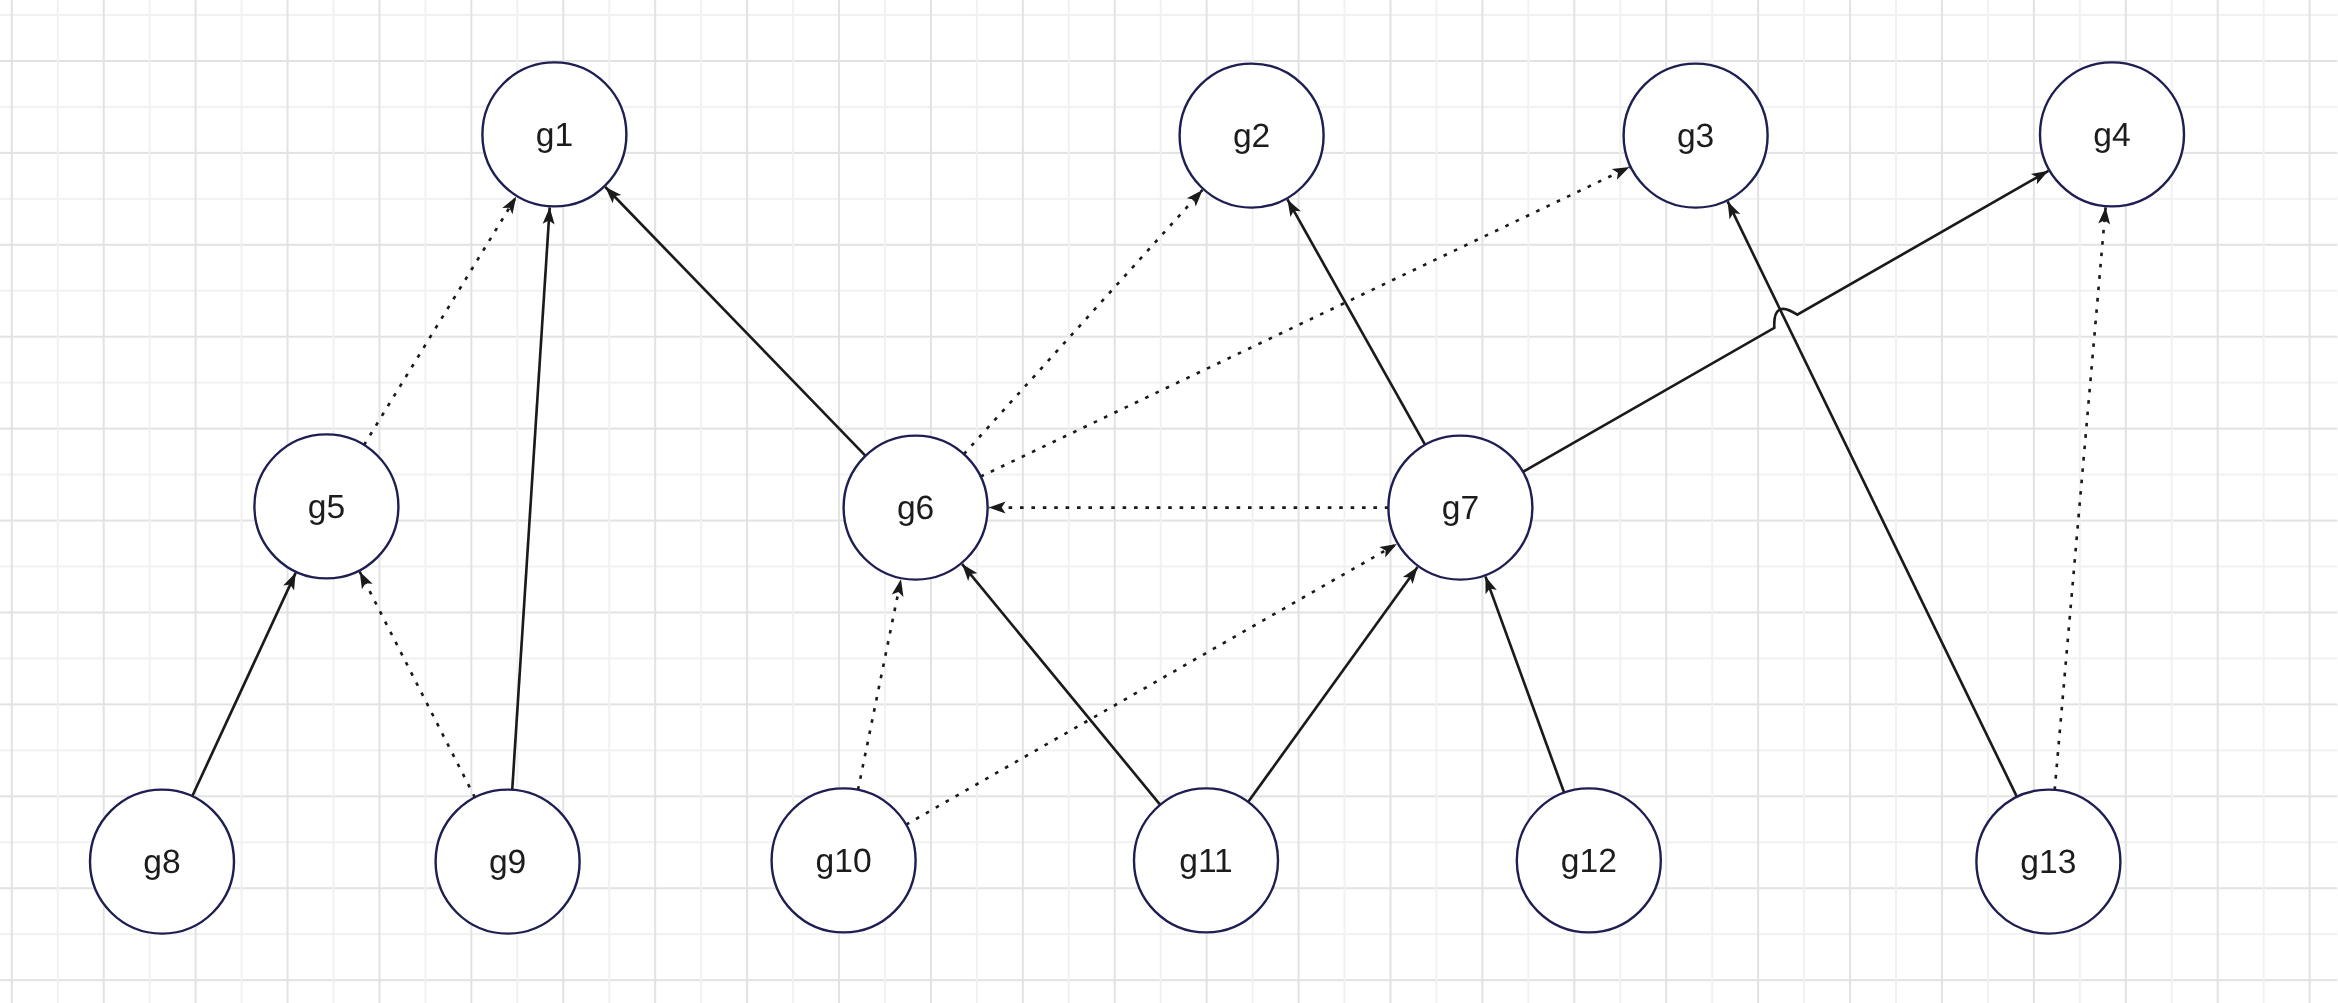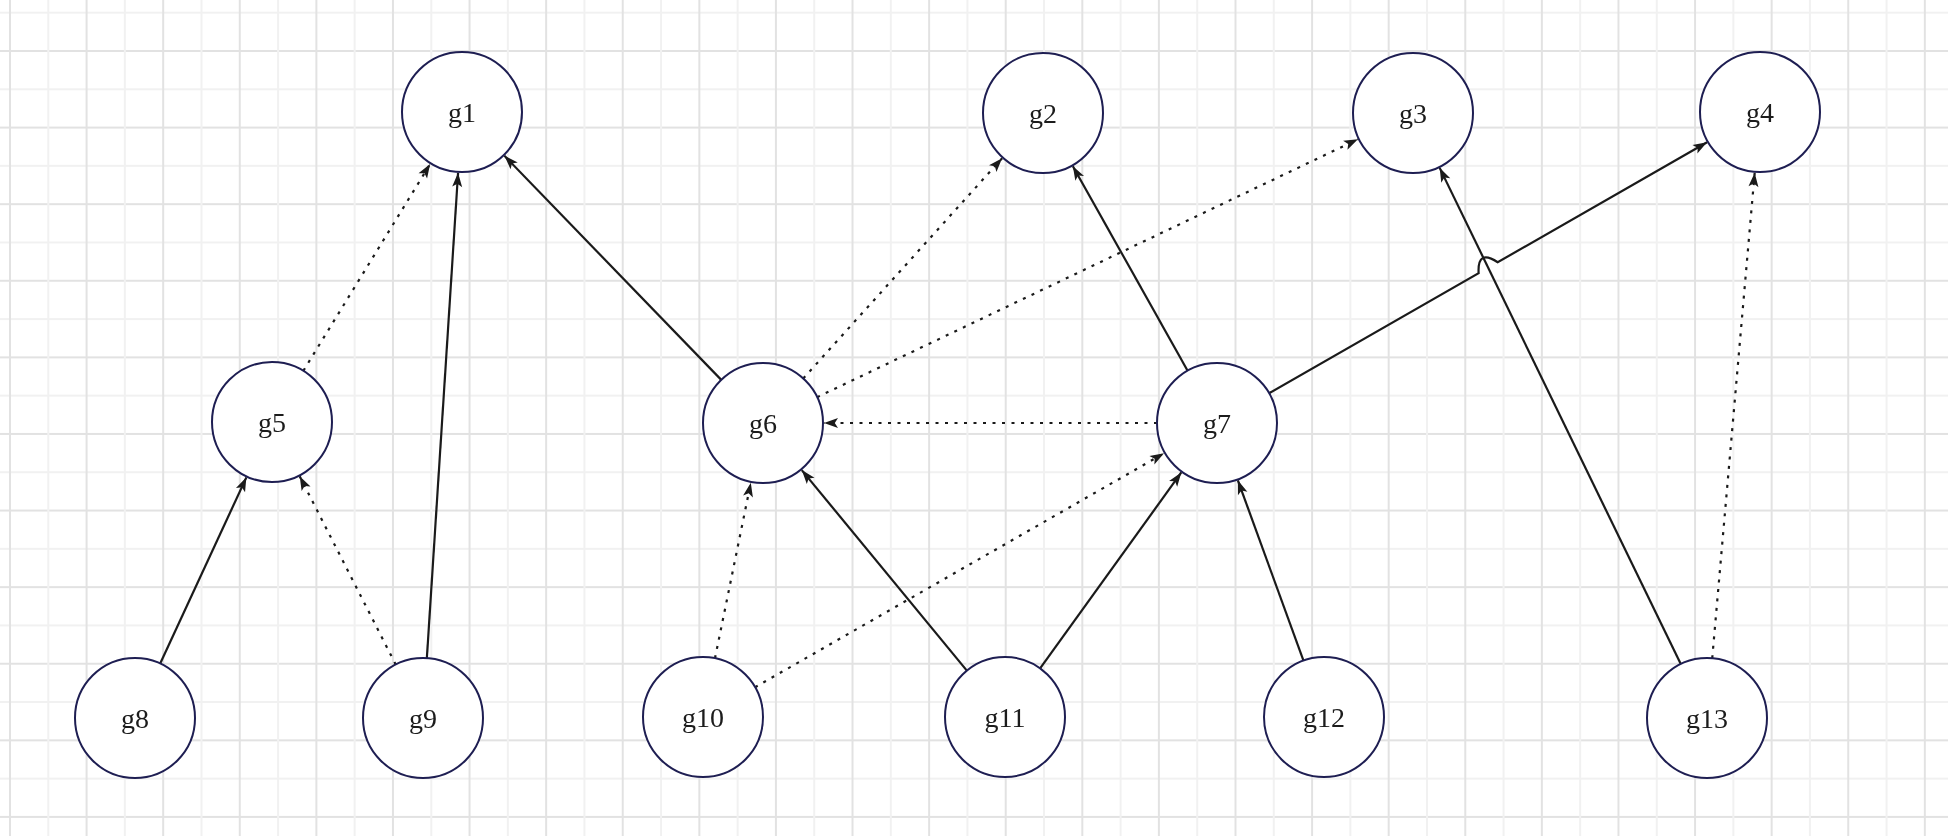--- a/index.html
+++ b/index.html
@@ -24,21 +24,20 @@
     background-size:
       76.6px 100%,
       76.6px 100%,
       100% 76.6px,
       100% 76.6px;
     background-position:
       9px 0,
       47.3px 0,
       0 50px,
       0 11.7px;
-    font-family: Liberation Serif, serif;
   }
   #graph-svg {
     position: absolute;
     left: 0;
     top: 0;
   }
   .node-circle {
     cursor: pointer;
   }
   .node-label {

